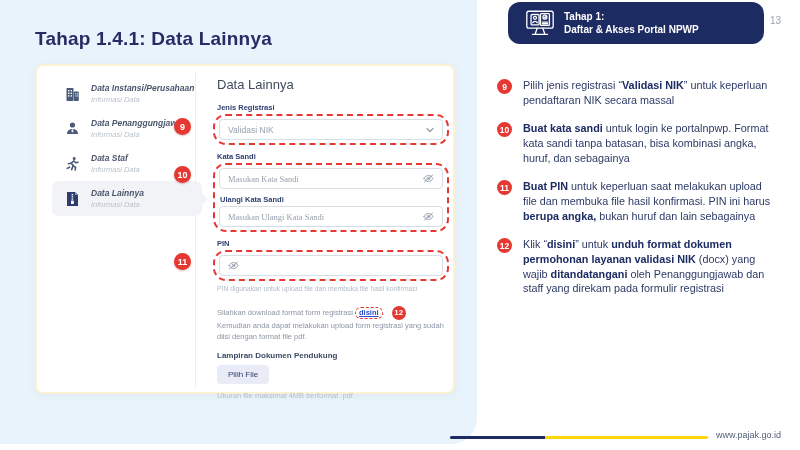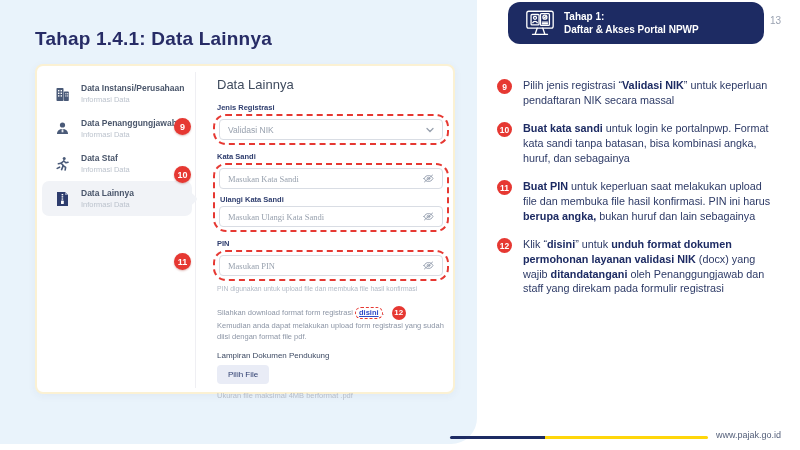--- a/index.html
+++ b/index.html
@@ -13,21 +13,21 @@
 
   
   .header-badge { position:absolute; left:508px; top:2px; width:256px; height:42px; background:#1d2b63; border-radius:12px; display:flex; align-items:center; gap:8px; padding:0 16px; }
   .hb-text { color:#fff; font-size:10px; font-weight:700; line-height:1.3; }
   .page-number { position:absolute; left:770px; top:15px; font-size:10px; font-weight:400; color:#9aa2b1; }
 
   
   .card { position:absolute; left:35px; top:64px; width:420px; height:330px; background:#fff; border:2px solid #fbf1d3; border-radius:8px; box-shadow:0 2px 8px rgba(40,60,110,.05); }
   .divider { position:absolute; left:158px; top:6px; width:1px; height:316px; background:#efeff3; }
 
-  .sidebar { position:absolute; left:5px; top:10px; width:150px; }
+  .sidebar { position:absolute; left:15px; top:10px; width:150px;font-style:italic; }
   .side-item { position:relative; display:flex; gap:9px; align-items:center; padding:7px 6px 7px 10px; border-radius:7px; }
   .side-item .ic { width:20px; display:flex; justify-content:center; flex:none; }
   .side-title { font-size:8.5px; font-weight:600; color:#4a566b; line-height:1.3; }
   .side-sub { font-size:7.5px; color:#bcc3cd; margin-top:1px; }
   .side-item.active { background:#f1f3f7; }
   .side-item.active::after { content:""; position:absolute; right:-4px; top:50%; width:9px; height:9px; background:#f1f3f7; transform:translateY(-50%) rotate(45deg); border-radius:2px; }
 
   .form { position:absolute; left:180px; top:11px; width:228px; }
   .form-heading { font-size:13px; font-weight:500; color:#3f4b5e; margin-bottom:11px; }
   .f-label { font-size:7.5px; font-weight:700; color:#2e3d6e; margin-bottom:2px; }
@@ -35,21 +35,21 @@
   .control { height:21px; border:1px solid #d9dde4; border-radius:4px; background:#fff; display:flex; align-items:center; padding:0 8px; gap:6px; }
   .control .val { flex:1; font-size:8.5px; color:#98a1ae; }
   .control input { flex:1; border:none; outline:none; font-size:8.5px; color:#3a4453; font-family:Liberation Serif, serif; min-width:0; background:transparent; }
   .control input::placeholder { color:#98a1ae; }
   .in-group .mid-label { margin:6px 1px 2px; }
   .helper { font-size:6.8px; color:#b3bac6; margin-top:-3px; }
   .dl-para { margin-top:14px; font-size:7.5px; color:#8d96a6; line-height:1.5; }
   .dl-link-oval { border:1.5px dashed #e63832; border-radius:9px; padding:0 3px 1px; }
   .dl-link { color:#2f49c8; font-weight:700; text-decoration:underline; cursor:pointer; }
   .badge-inline { display:inline-flex; width:14px; height:14px; border-radius:50%; background:#e63832; color:#fff; font-size:8px; font-weight:700; align-items:center; justify-content:center; vertical-align:middle; margin-left:7px; }
-  .lampiran { margin-top:8px; font-size:8px; font-weight:400; color:#3d4a63; }
+  .lampiran { margin-top:8px; font-size:8px; font-weight:700; color:#3d4a63; }
   .pilih-btn { display:inline-block; margin-top:5px; padding:5px 11px; background:#e9ecf6; border:none; border-radius:4px; font-size:8px; font-weight:400; color:#2d3c6e; font-family:"Liberation Sans",sans-serif; cursor:pointer; }
   .file-helper { margin-top:7px; font-size:7.5px; color:#b6bdc9; }
 
   .callout { position:absolute; width:17px; height:17px; border-radius:50%; background:#e63832; color:#fff; font-size:9px; font-weight:700; display:flex; align-items:center; justify-content:center; box-shadow:0 1px 2px rgba(150,30,20,.3); }
 
   
   .steps { position:absolute; left:497px; top:78px; width:282px; list-style:none; }
   .step { display:flex; gap:11px; margin-bottom:14px; }
   .step-badge { flex:none; width:15px; height:15px; border-radius:50%; background:#e63832; color:#fff; font-size:8.5px; font-weight:700; display:flex; align-items:center; justify-content:center; margin-top:1px; }
   .step-text { width:252px; font-size:10.8px; line-height:1.36; color:#2d3a66; }
@@ -207,21 +207,20 @@
                 <circle cx="6" cy="5" r="1.5"></circle>
                 <path d="M1.5 8.8 L10.5 1.2"></path>
               </svg>
           </span>
         </div>
       </div>
 
       <div class="f-label">PIN</div>
       <div class="outline">
         <div class="control">
-          <input type="password" placeholder="Masukan PIN" style="">
           <span>
             <svg width="11" height="9" viewBox="0 0 12 10" fill="none" stroke="#9aa3b2" stroke-width="1.1" stroke-linecap="round">
                 <path d="M1 5 C2.4 2.6 4 1.7 6 1.7 S9.6 2.6 11 5 C9.6 7.4 8 8.3 6 8.3 S2.4 7.4 1 5 Z"></path>
                 <circle cx="6" cy="5" r="1.5"></circle>
                 <path d="M1.5 8.8 L10.5 1.2"></path>
               </svg>
           </span>
         </div>
       </div>
       <div class="helper">PIN digunakan untuk upload file dan membuka file hasil konfirmasi</div>

